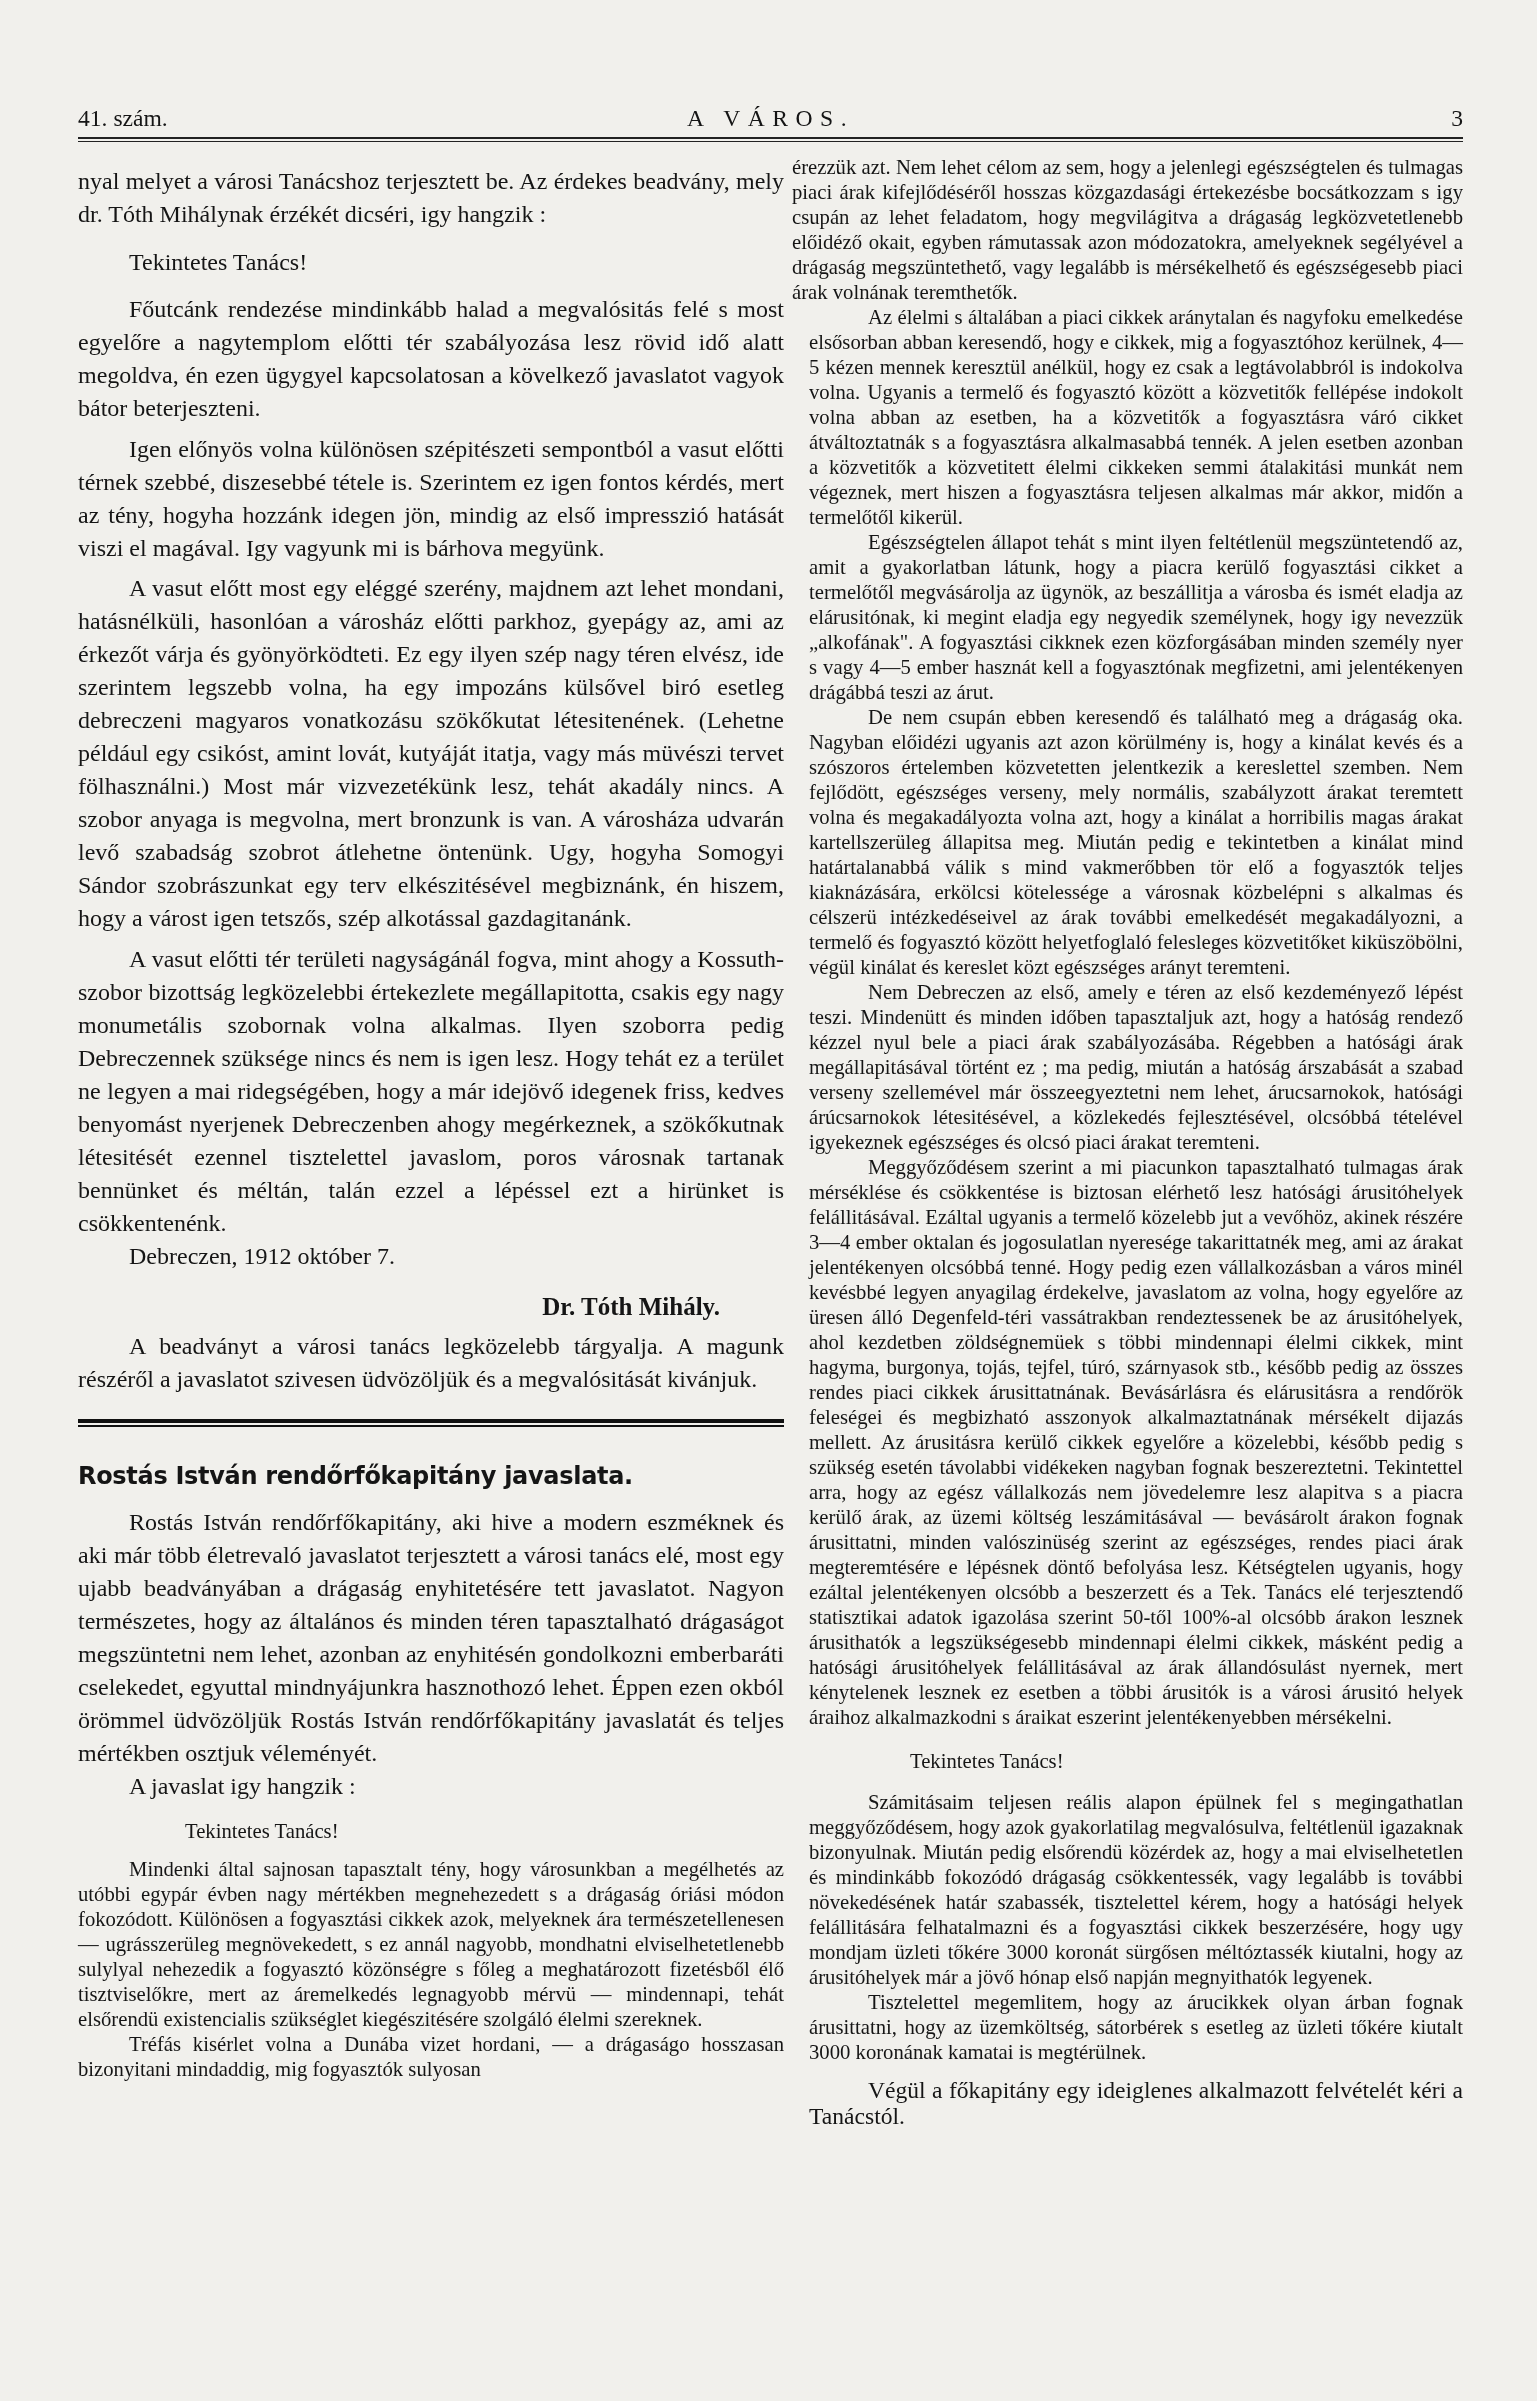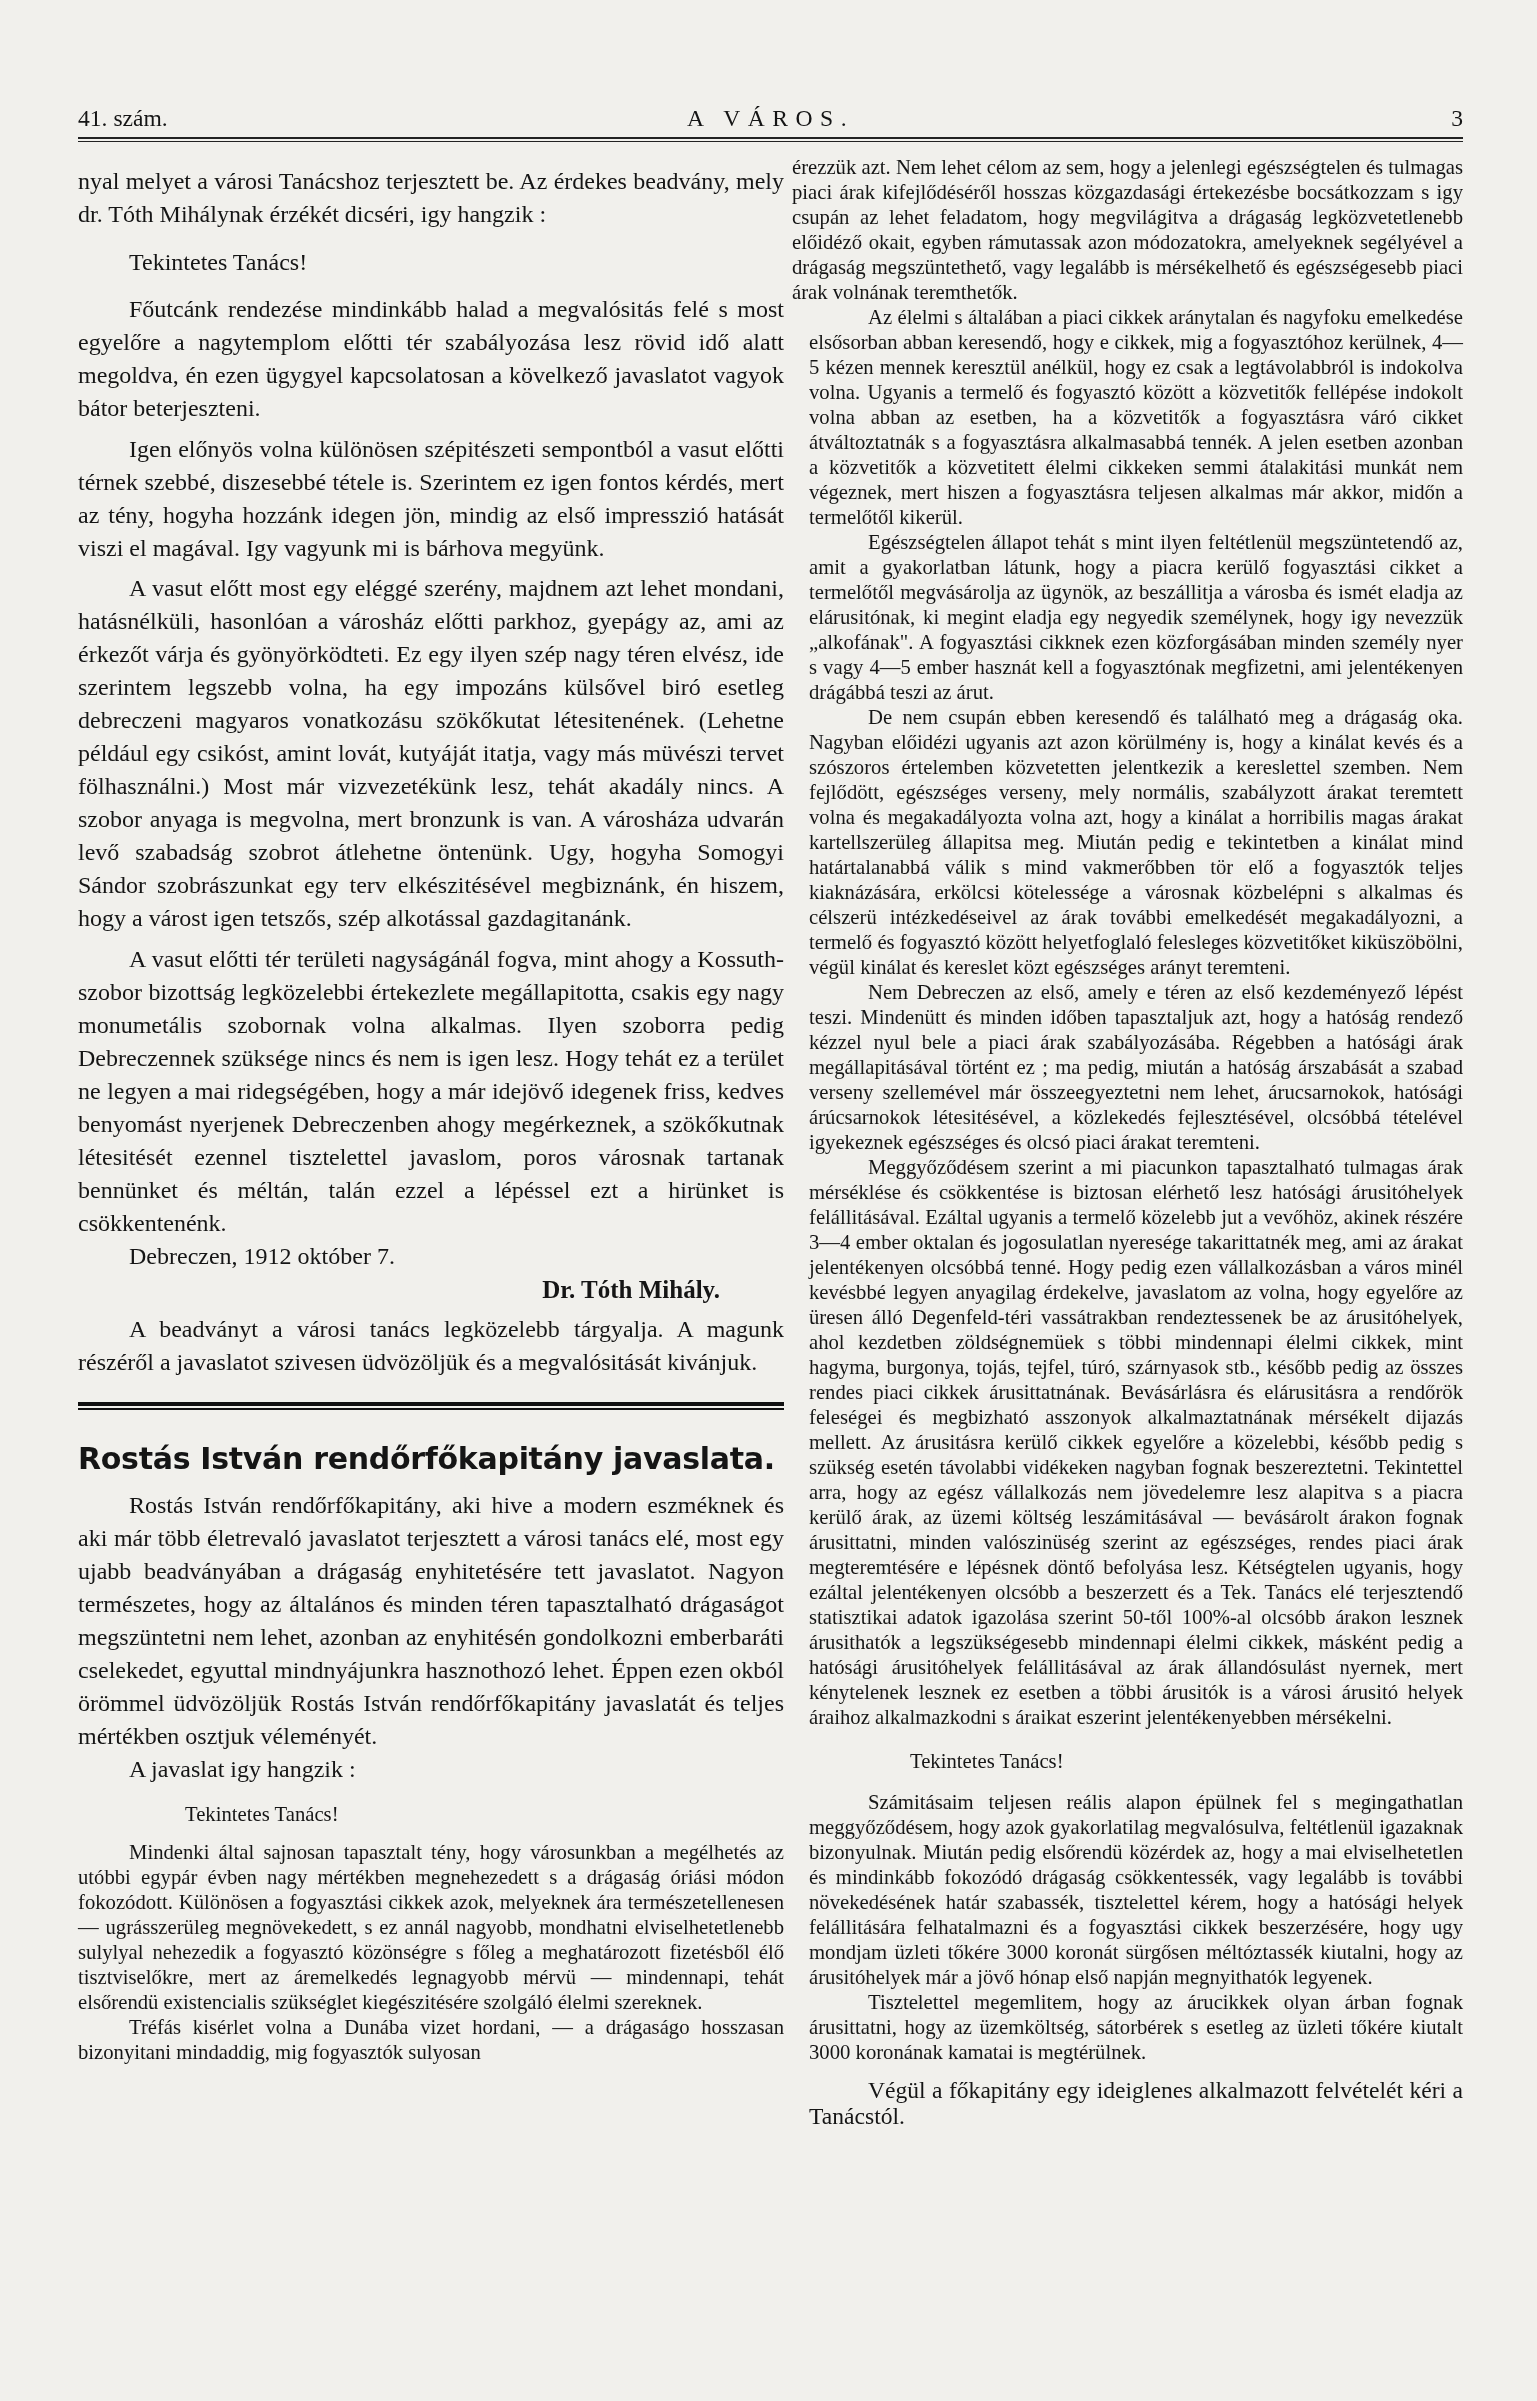--- a/index.html
+++ b/index.html
@@ -52,39 +52,39 @@
   .col p.salutation { padding-left: 51px; margin: 15px 0 14px; }
   .col-right p.salutation { padding-left: 118px; margin: 19.3px 0 16px; }
   .col-left p.salutation.small { padding-left: 107px; font-size: 20.7px; line-height: 25px; margin: 16px 0 13px; }
   .gap { height: 7.5px; }
   .signature {
     text-align: right;
     padding-right: 64px;
     font-weight: bold;
     font-size: 25px;
     line-height: 33px;
-    margin-top: 0;
+    margin-top: 17px;
   }
   .signature-role {
     text-align: right;
     padding-right: 94px;
     font-size: 17px;
     line-height: 21.5px;
     font-weight: bold;
   }
   .section-rule {
     margin: 22.5px 0 30px;
     border-top: 4.8px solid #111;
     height: 2.1px;
     border-bottom: 2.7px solid #111;
   }
   .headline {
     font-family: "DejaVu Sans", "Liberation Sans", sans-serif;
     font-weight: bold;
-    font-size: 30px;
+    font-size: 24px;
     line-height: 38px;
     letter-spacing: -0.3px;
     white-space: nowrap;
     margin-bottom: 10.7px;
   }
   .small-text { font-size: 20.7px; line-height: 25px; }
   .emph { font-size: 23.6px; line-height: 26px; margin-top: 11.8px !important; }
 </style>
 </head>
 <body>

